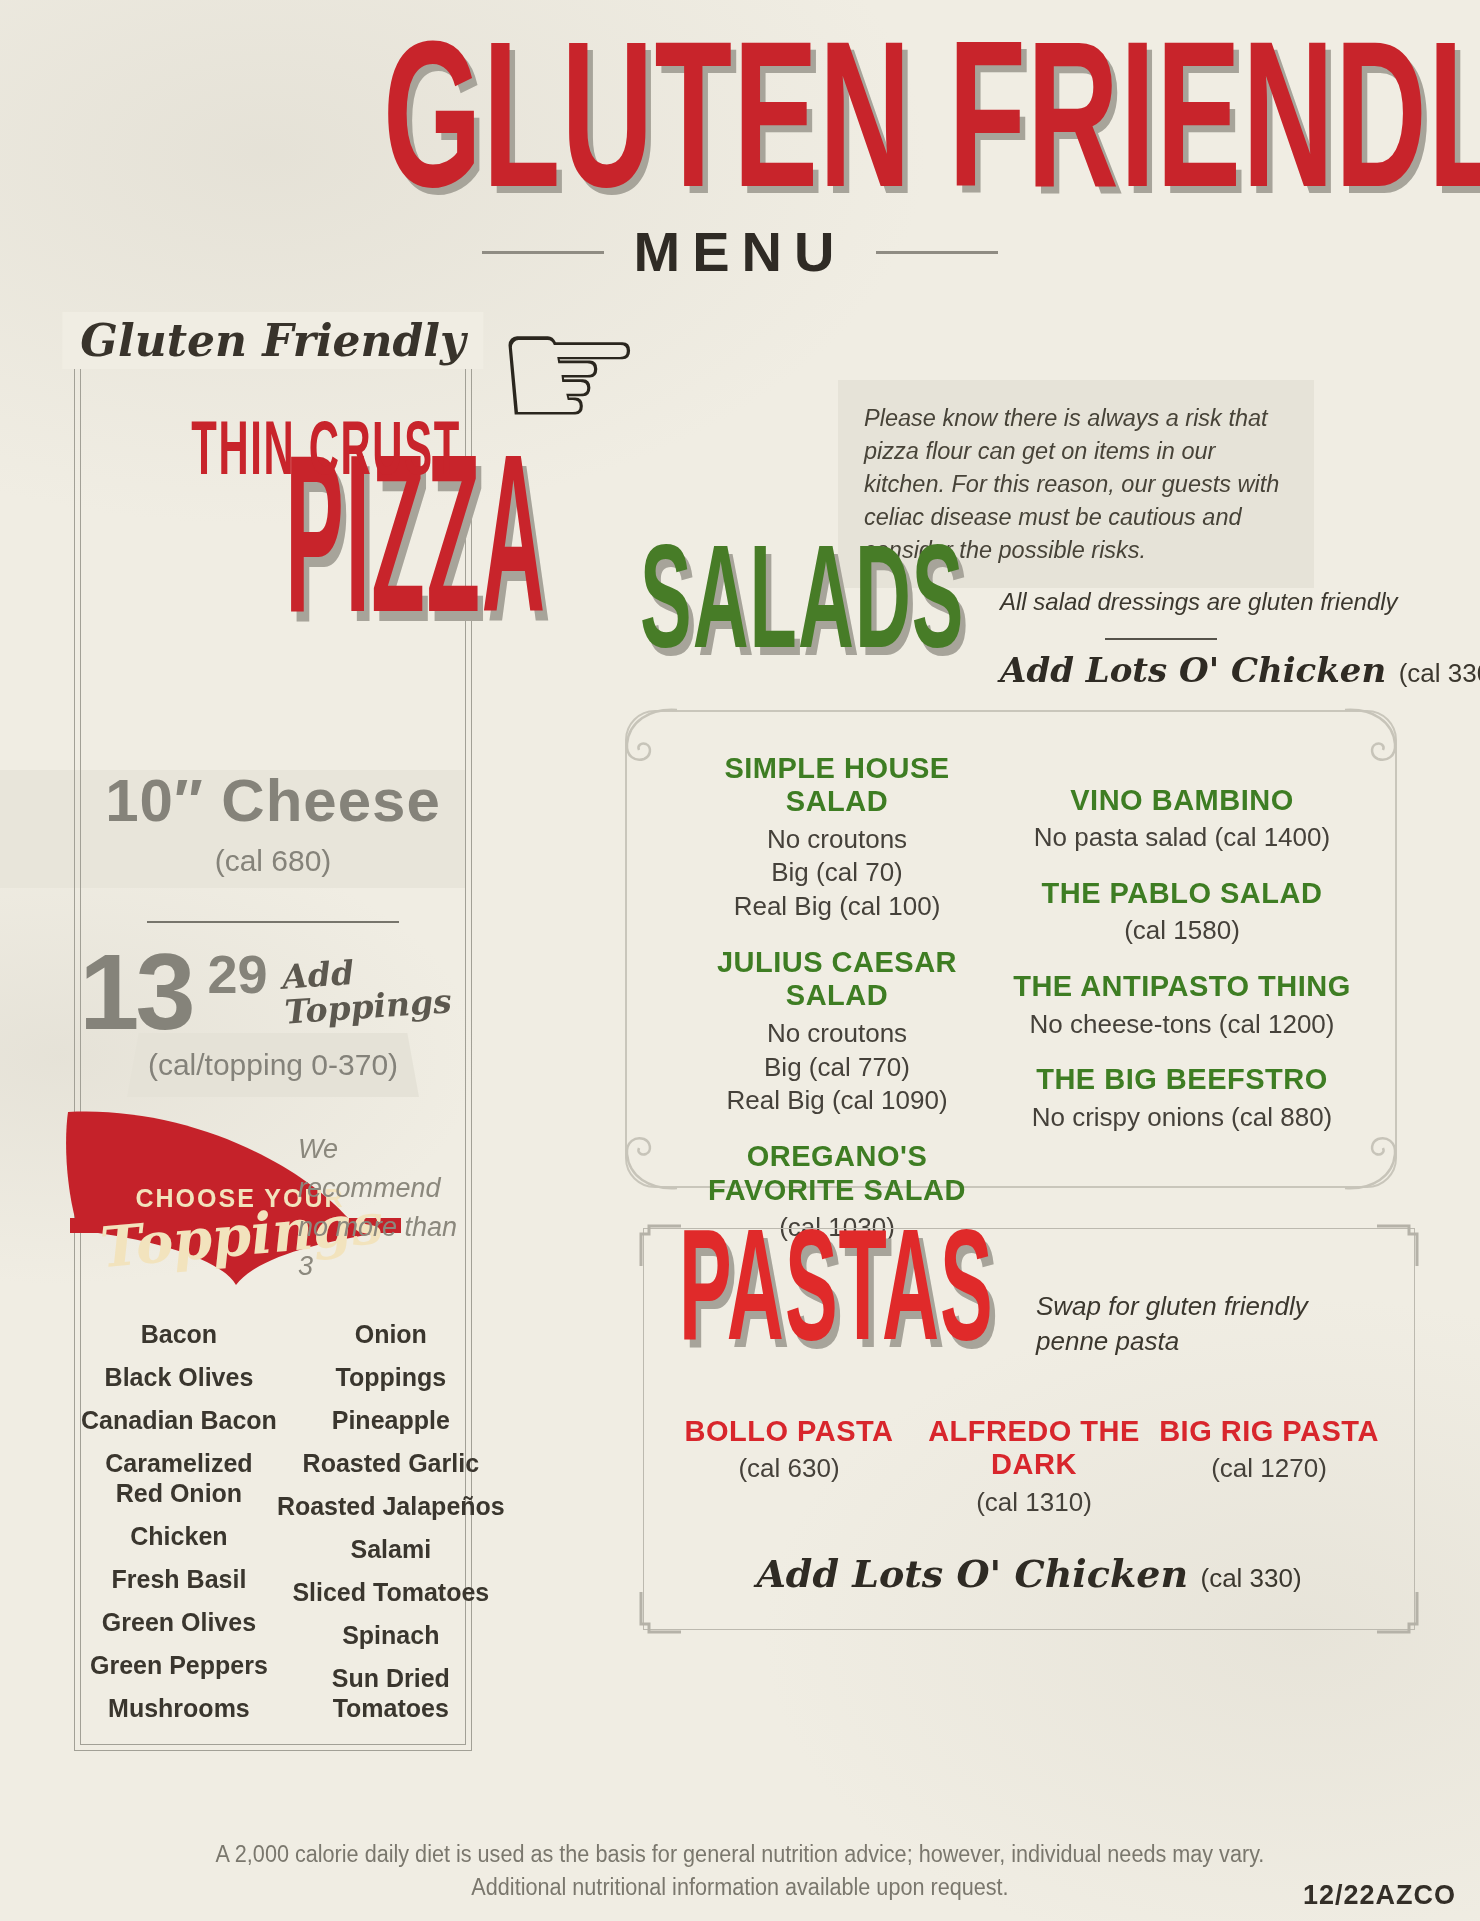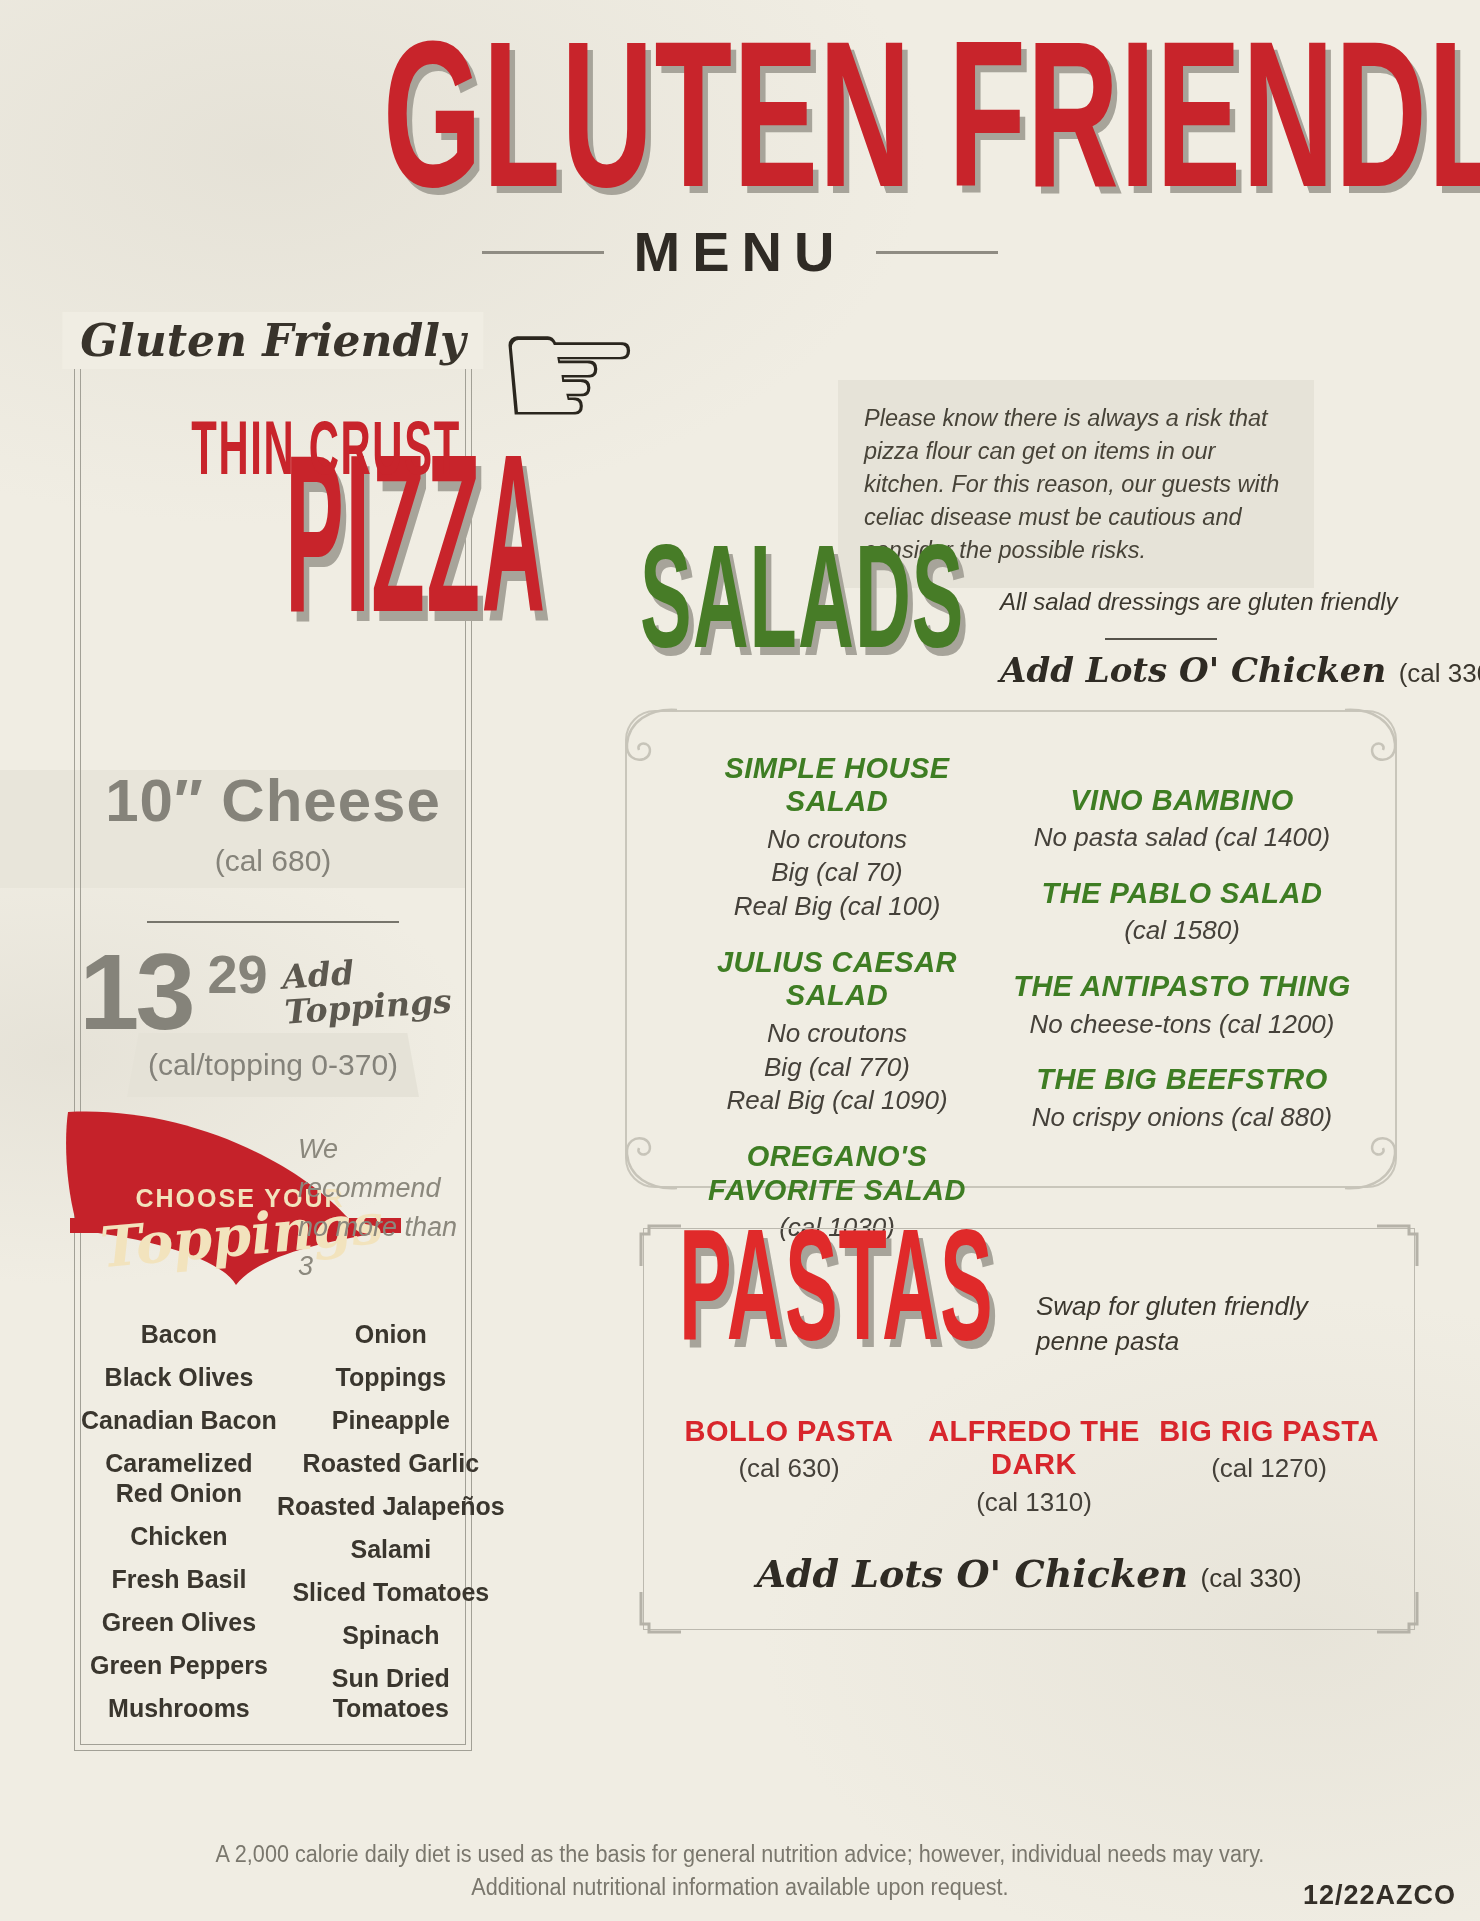--- a/index.html
+++ b/index.html
@@ -87,21 +87,21 @@
   .addchx-cal { font-size:26px; color:#3b372e; margin-left:8px; }
   .salad-box { left:625px; top:710px; width:772px; height:478px; border:2px solid #c9c6bb; border-radius:30px; }
   .flourish { position:absolute; width:60px; height:60px; }
   .flourish.tl { left:-8px; top:-8px; }
   .flourish.tr { right:-8px; top:-8px; transform:scaleX(-1); }
   .flourish.bl { left:-8px; bottom:-8px; transform:scaleY(-1); }
   .flourish.br { right:-8px; bottom:-8px; transform:scale(-1,-1); }
   .salad-col { position:absolute; text-align:center; }
   .salad-col1 { left:45px; top:40px; width:330px; }
   .salad-col2 { left:375px; top:72px; width:360px; }
-  .menu-item { margin-bottom:22px;font-style:italic; }
+  .menu-item { margin-bottom:22px; }
   .item-name { font-size:29px; font-weight:bold; line-height:1.15; letter-spacing:0.5px; }
   .item-name.green { color:#3e7d23; }
   .item-name.red { color:#d8262c; }
   .item-details { font-size:26px; color:#45413a; line-height:1.3; white-space:pre-line; margin-top:4px; }
 
   
   .pasta-box { left:635px; top:1228px; width:772px; height:402px; border:1.5px solid #bcb9af;margin-left:8px; }
   .bracket { position:absolute; width:46px; height:46px; }
   .bracket.tl { left:-7px; top:-7px; }
   .bracket.tr { right:-7px; top:-7px; transform:rotate(90deg); }

